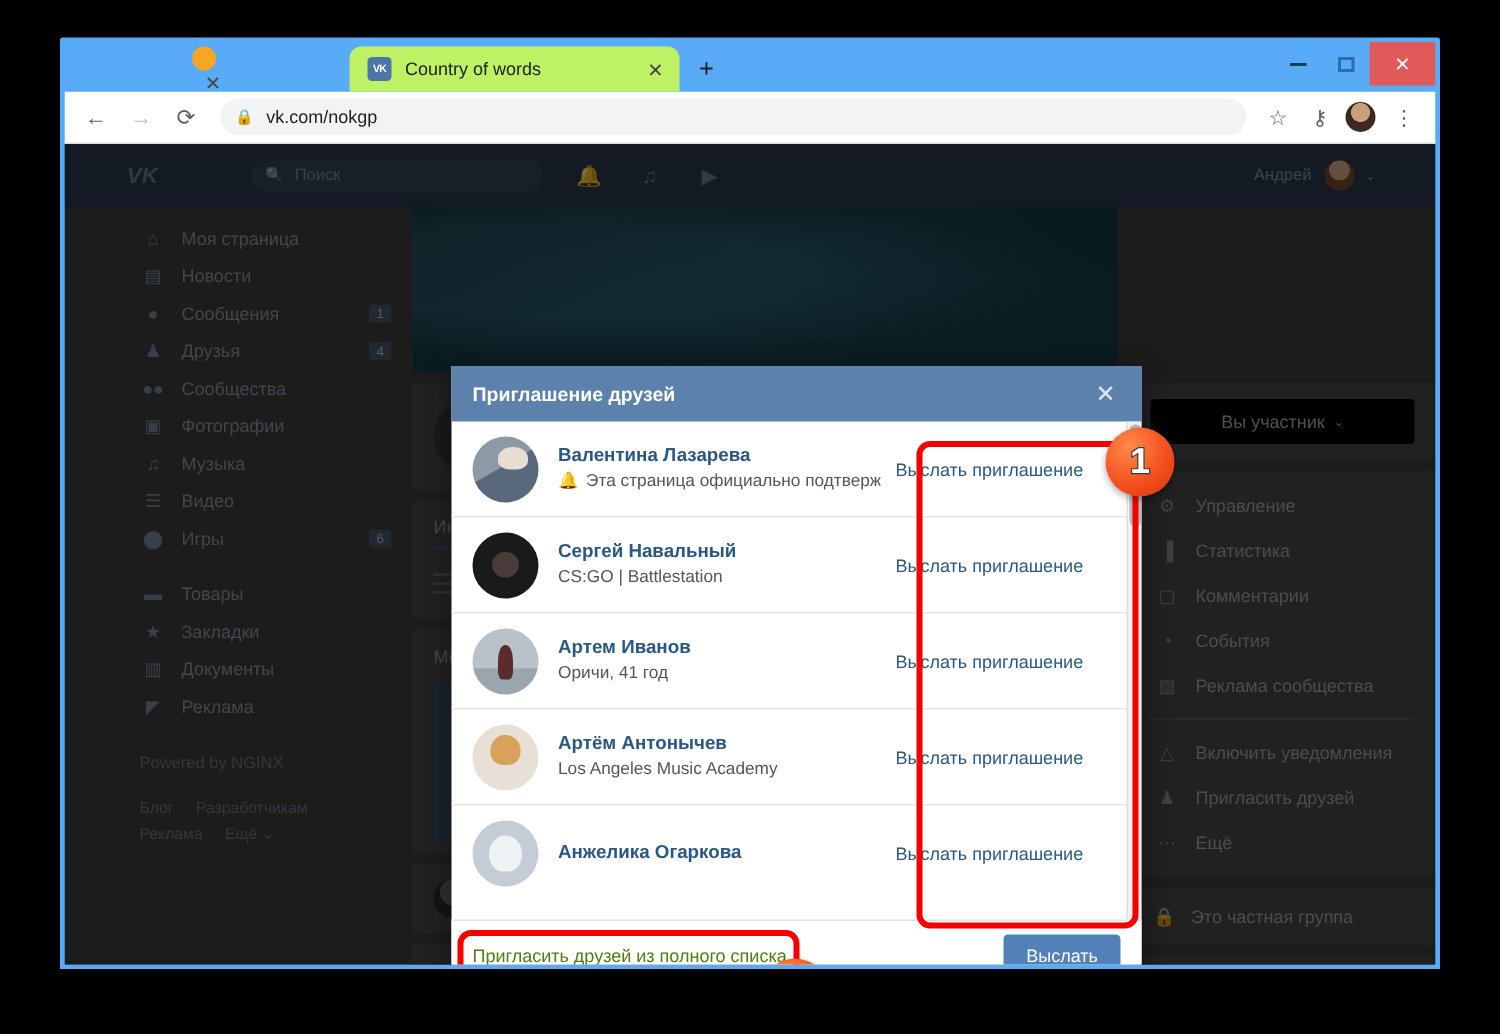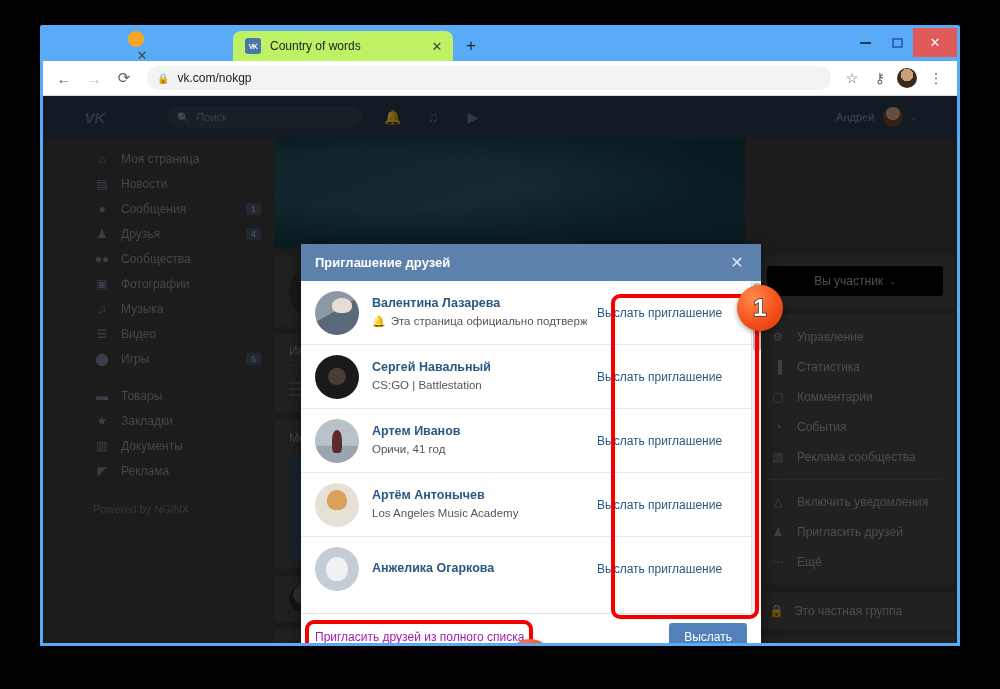--- a/index.html
+++ b/index.html
@@ -436,21 +436,21 @@
   }
   #modal-footer {
     height: 46px;
     flex: 0 0 auto;
     border-top: 1px solid #e1e3e6;
     display: flex; align-items: center;
     padding: 0 14px;
     background: #fff;
   }
   #invite-full-link {
-    font-size: 12px; color: #a21caf;
+    font-size: 12px; color: #4d7c0f;
     flex: 1 1 auto;
   }
   #close-btn {
     background: #5181b8; color: #fff;
     font-size: 12px;
     padding: 7px 15px;
     border-radius: 3px;
   }
 
   
@@ -600,20 +600,26 @@
         <span class="ico">▥</span>
         <span class="lbl">Документы</span>
       </div>
       <div class="lnav">
         <span class="ico">◤</span>
         <span class="lbl">Реклама</span>
       </div>
 
       <div id="nginx">Powered by NGINX</div>
 
+      <div id="left-footer">
+        <span>Блог</span>
+        <span>Разработчикам</span><br>
+        <span>Реклама</span>
+        <span>Ещё ⌄</span>
+      </div>
     </div>
 
     <div id="vk-center">
       <div id="cover">
           <div id="cover-inner"></div>
         </div>
       <div class="ccard" id="ccard-profile">
         <div id="group-avatar"></div>
       </div>
       <div class="ccard" id="ccard-tabs">

